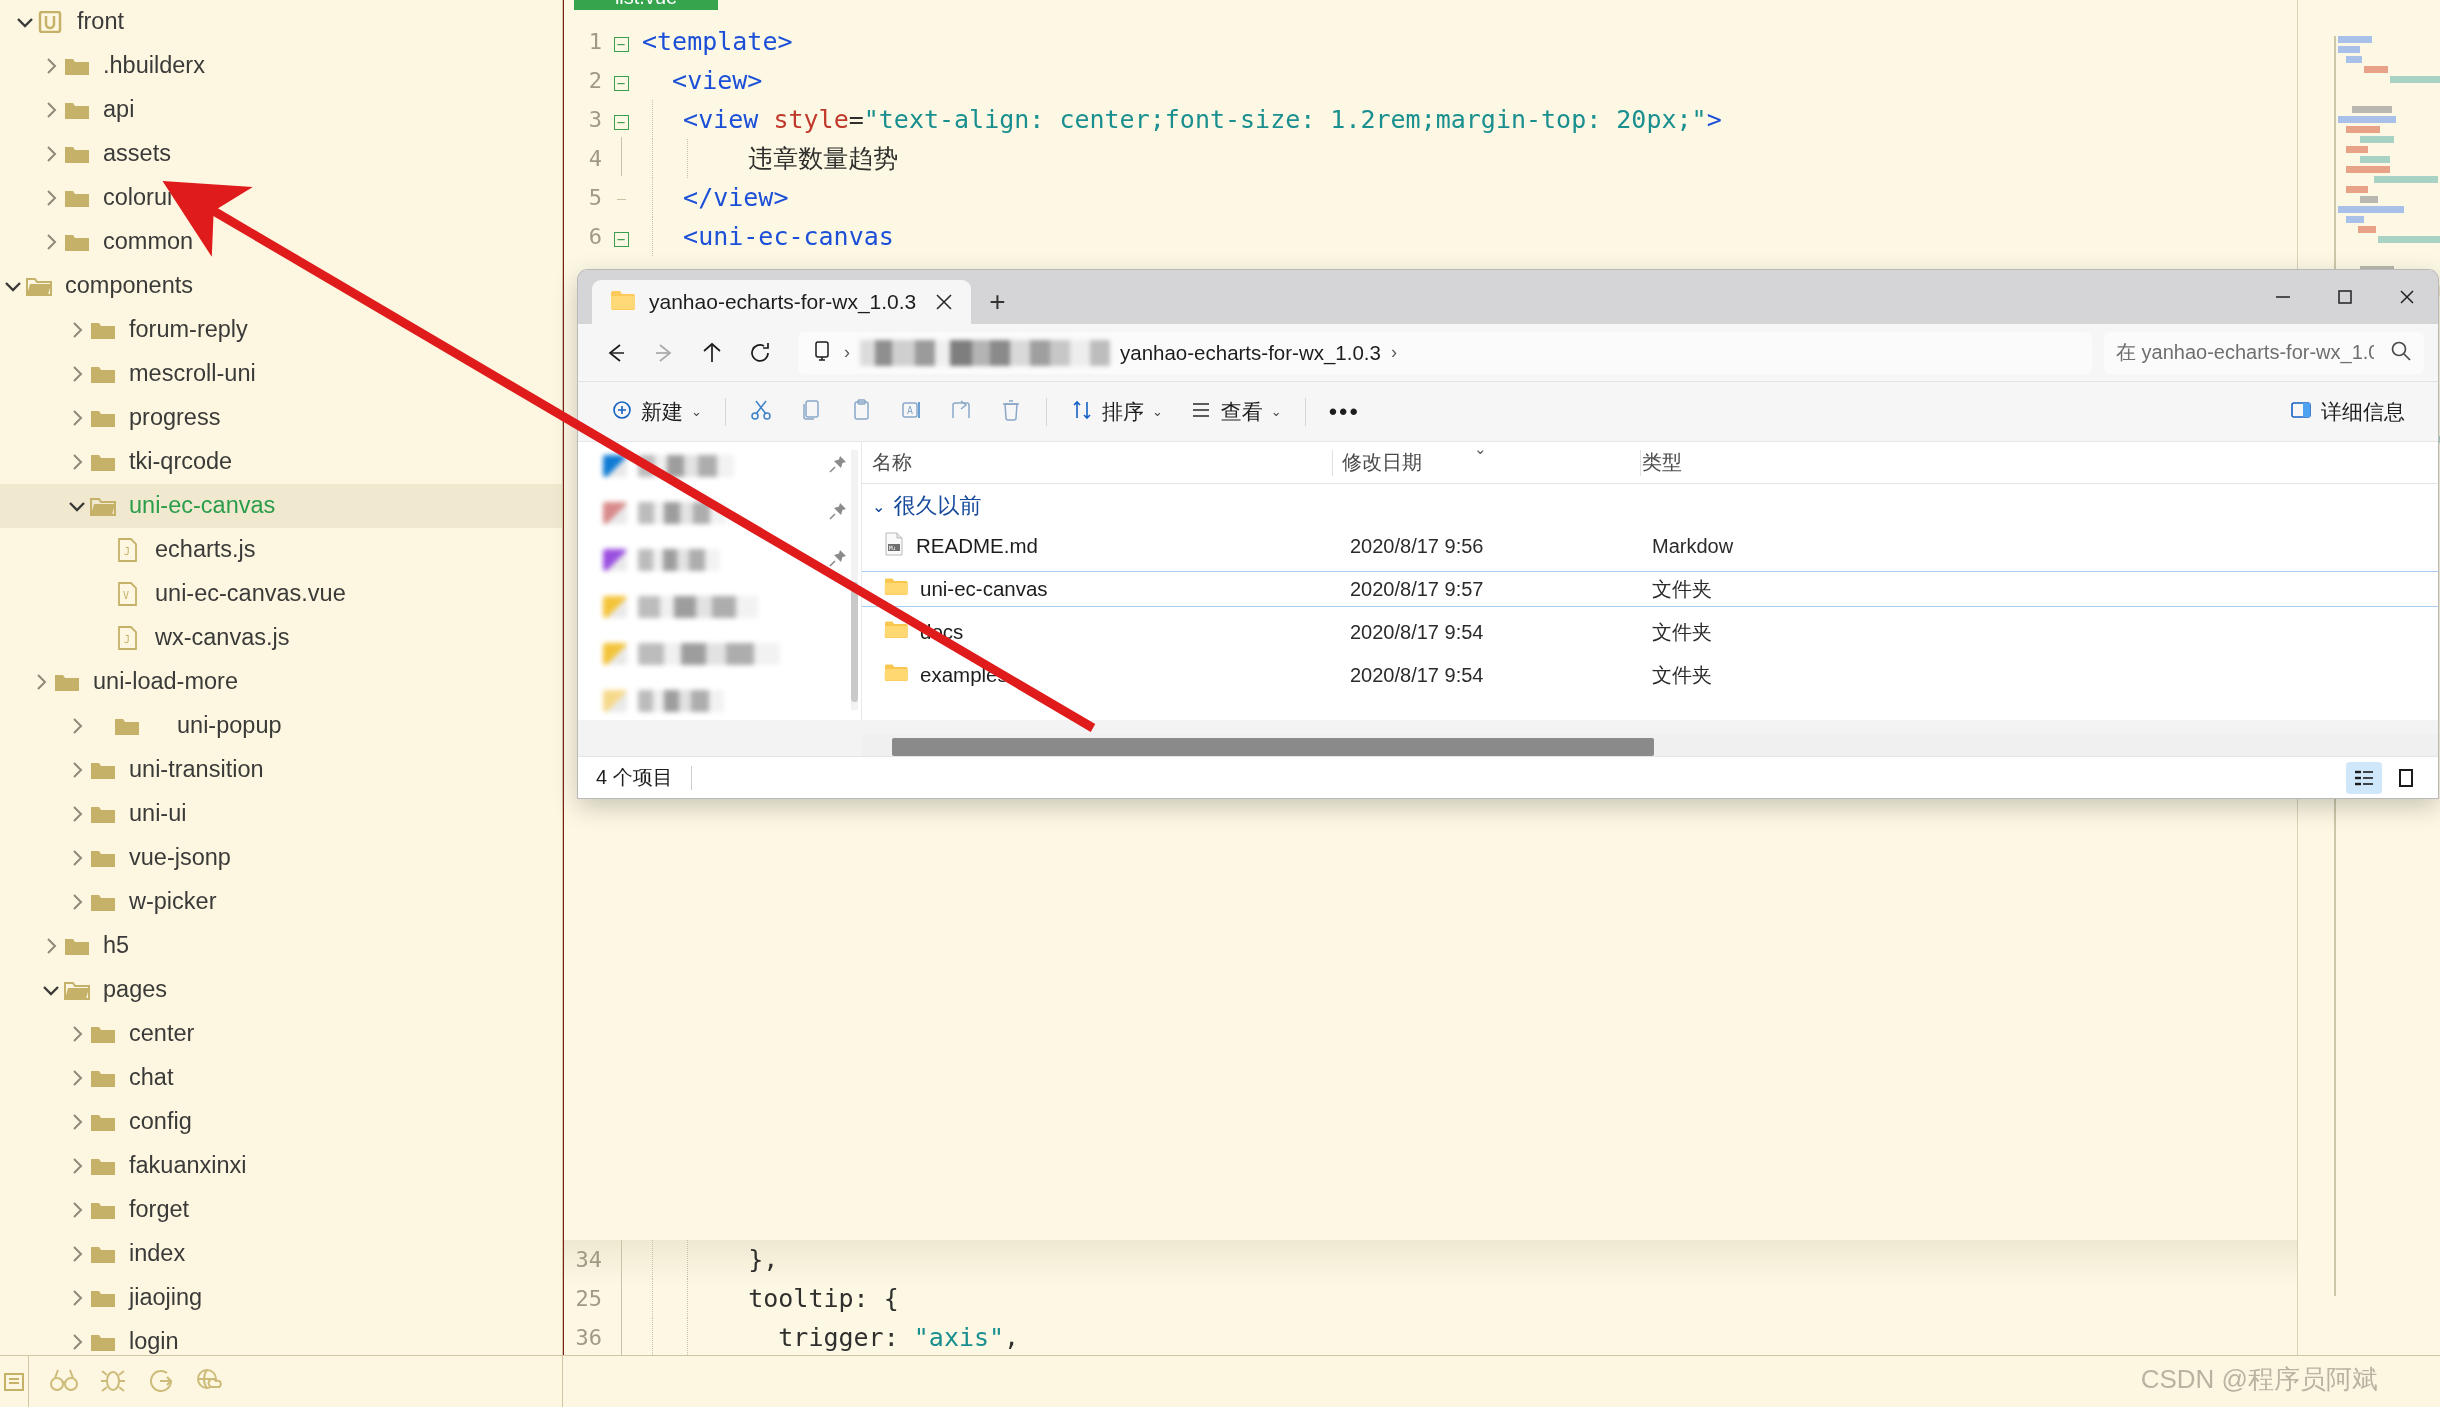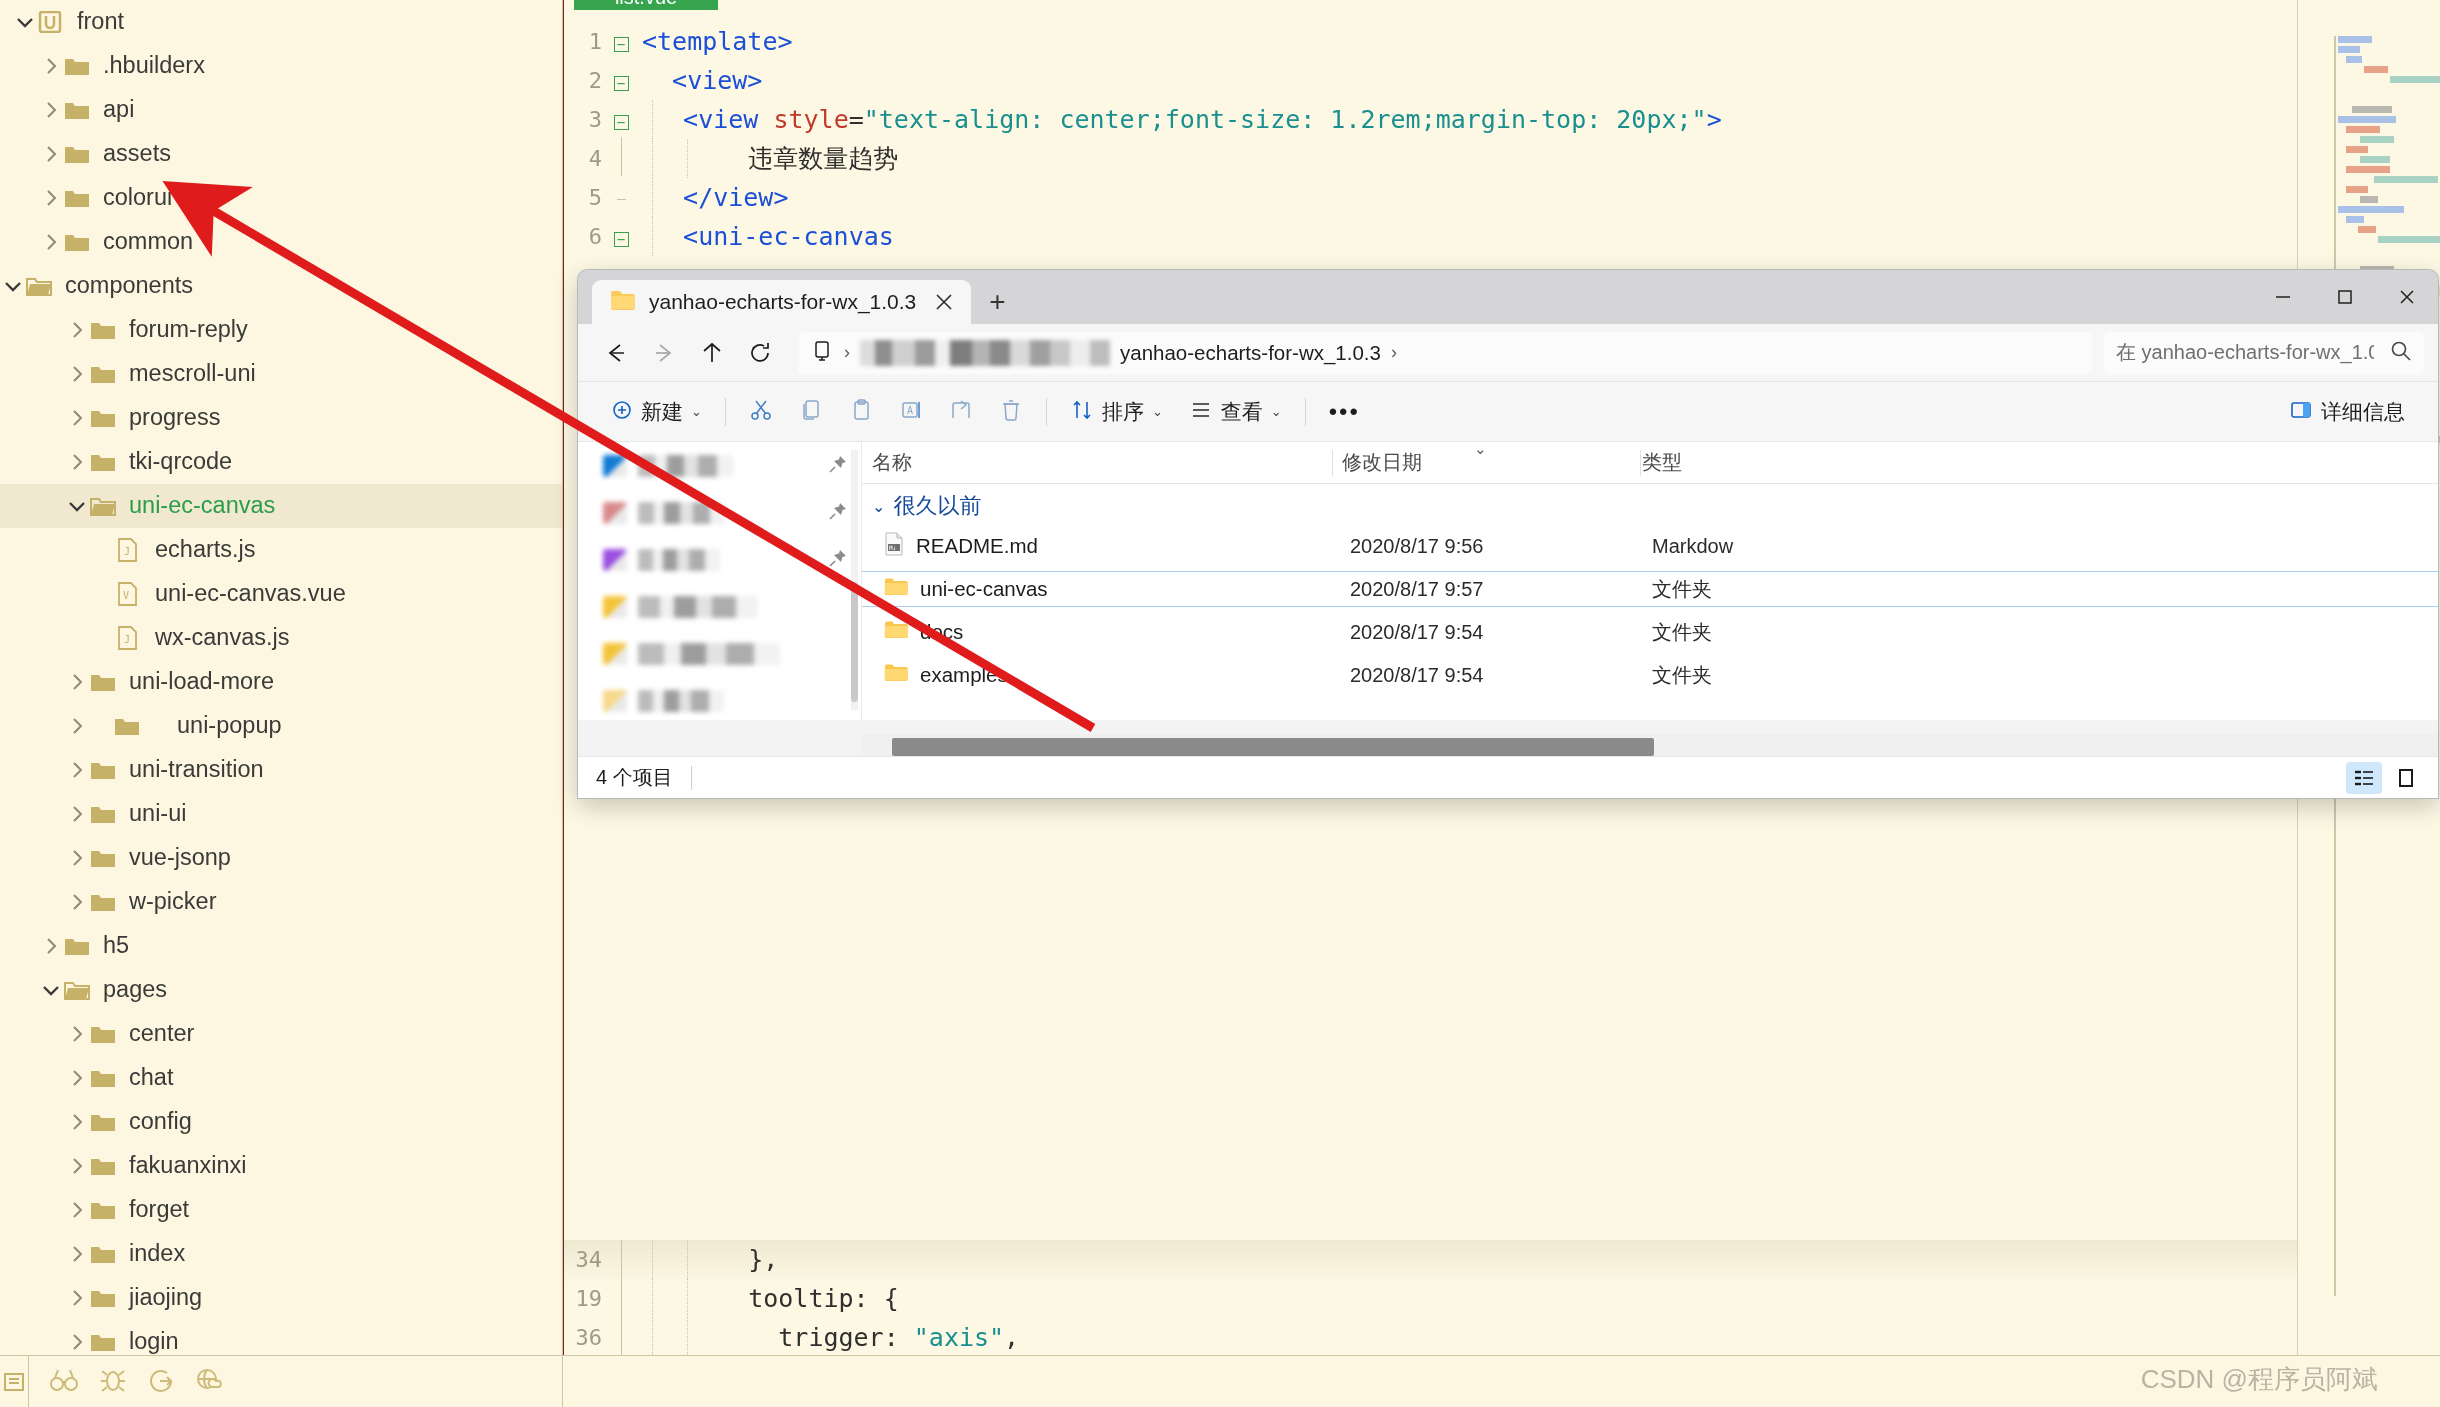--- a/index.html
+++ b/index.html
@@ -376,21 +376,21 @@
           <div class="tree-row" style="padding-left: 90px;">
             <span class="twisty"></span>
             <span class="ficon">
               <svg width="22" height="24" viewBox="0 0 22 24">
                 <path d="M3 1 h12 l5 5 v17 h-17 z" fill="none" stroke="#c5b167" stroke-width="1.8"></path>
                 <text x="8" y="17" font-size="10" fill="#c5b167" font-family="monospace">J</text>
               </svg>
             </span>
             <span class="lbl">wx-canvas.js</span>
           </div>
-          <div class="tree-row" style="padding-left: 64px;">
+          <div class="tree-row" style="padding-left: 28px;">
             <span class="twisty">
               <svg width="13" height="18" viewBox="0 0 13 18">
                 <path d="M3 2 L10 9 L3 16" fill="none" stroke="#8d8a79" stroke-width="2"></path>
               </svg>
             </span>
             <span class="ficon">
               <svg width="26" height="21" viewBox="0 0 26 21">
                 <path d="M1 3 h8 l2 3 h14 v13 h-24 z" fill="#c5b167"></path>
               </svg>
             </span>
@@ -605,21 +605,21 @@
           <div class="codeline"><span class="gutter">3</span><span class="fold"><span class="box">−</span></span><span class="ind" style="margin-left: 18px;"></span><span style="margin-left: 0px;"><span class="tok-tag">  &lt;view </span><span class="tok-attr">style</span><span class="tok-plain">=</span><span class="tok-str">"text-align: center;font-size: 1.2rem;margin-top: 20px;"</span><span class="tok-tag">&gt;</span></span></div>
           <div class="codeline"><span class="gutter">4</span><span class="fold"><span class="bar"></span></span><span class="ind" style="margin-left: 18px;"></span><span class="ind" style="margin-left: 34px;"></span><span style="margin-left: 0px;"><span class="tok-plain">    违章数量趋势</span></span></div>
           <div class="codeline"><span class="gutter">5</span><span class="fold"><span class="tee"></span></span><span class="ind" style="margin-left: 18px;"></span><span style="margin-left: 0px;"><span class="tok-tag">  &lt;/view&gt;</span></span></div>
           <div class="codeline"><span class="gutter">6</span><span class="fold"><span class="box">−</span></span><span class="ind" style="margin-left: 18px;"></span><span style="margin-left: 0px;"><span class="tok-tag">  &lt;uni-ec-canvas</span></span></div>
         </div>
     </div>
 
     <div class="code-bottom">
       <div id="code-bottom-host">
           <div class="codeline"><span class="gutter">34</span><span class="fold"><span class="bar"></span></span><span class="ind" style="margin-left: 18px;"></span><span class="ind" style="margin-left: 34px;"></span><span style="margin-left: 0px;"><span class="tok-plain">    },</span></span></div>
-          <div class="codeline"><span class="gutter">19</span><span class="fold"><span class="bar"></span></span><span class="ind" style="margin-left: 18px;"></span><span class="ind" style="margin-left: 34px;"></span><span style="margin-left: 0px;"><span class="tok-plain">    tooltip: {</span></span></div>
+          <div class="codeline"><span class="gutter">25</span><span class="fold"><span class="bar"></span></span><span class="ind" style="margin-left: 18px;"></span><span class="ind" style="margin-left: 34px;"></span><span style="margin-left: 0px;"><span class="tok-plain">    tooltip: {</span></span></div>
           <div class="codeline"><span class="gutter">36</span><span class="fold"><span class="bar"></span></span><span class="ind" style="margin-left: 18px;"></span><span class="ind" style="margin-left: 34px;"></span><span style="margin-left: 0px;"><span class="tok-plain">      trigger: </span><span class="tok-str">"axis"</span><span class="tok-plain">,</span></span></div>
         </div>
     </div>
 
     <div class="minimap">
       <div class="mm-rule"></div>
       <div id="minimap-host">
           <div class="mm-row" style="left: 40px; width: 34px; top: 36px; background: rgb(169, 192, 232);"></div>
           <div class="mm-row" style="left: 40px; width: 22px; top: 46px; background: rgb(169, 192, 232);"></div>
           <div class="mm-row" style="left: 48px; width: 16px; top: 56px; background: rgb(169, 192, 232);"></div>

